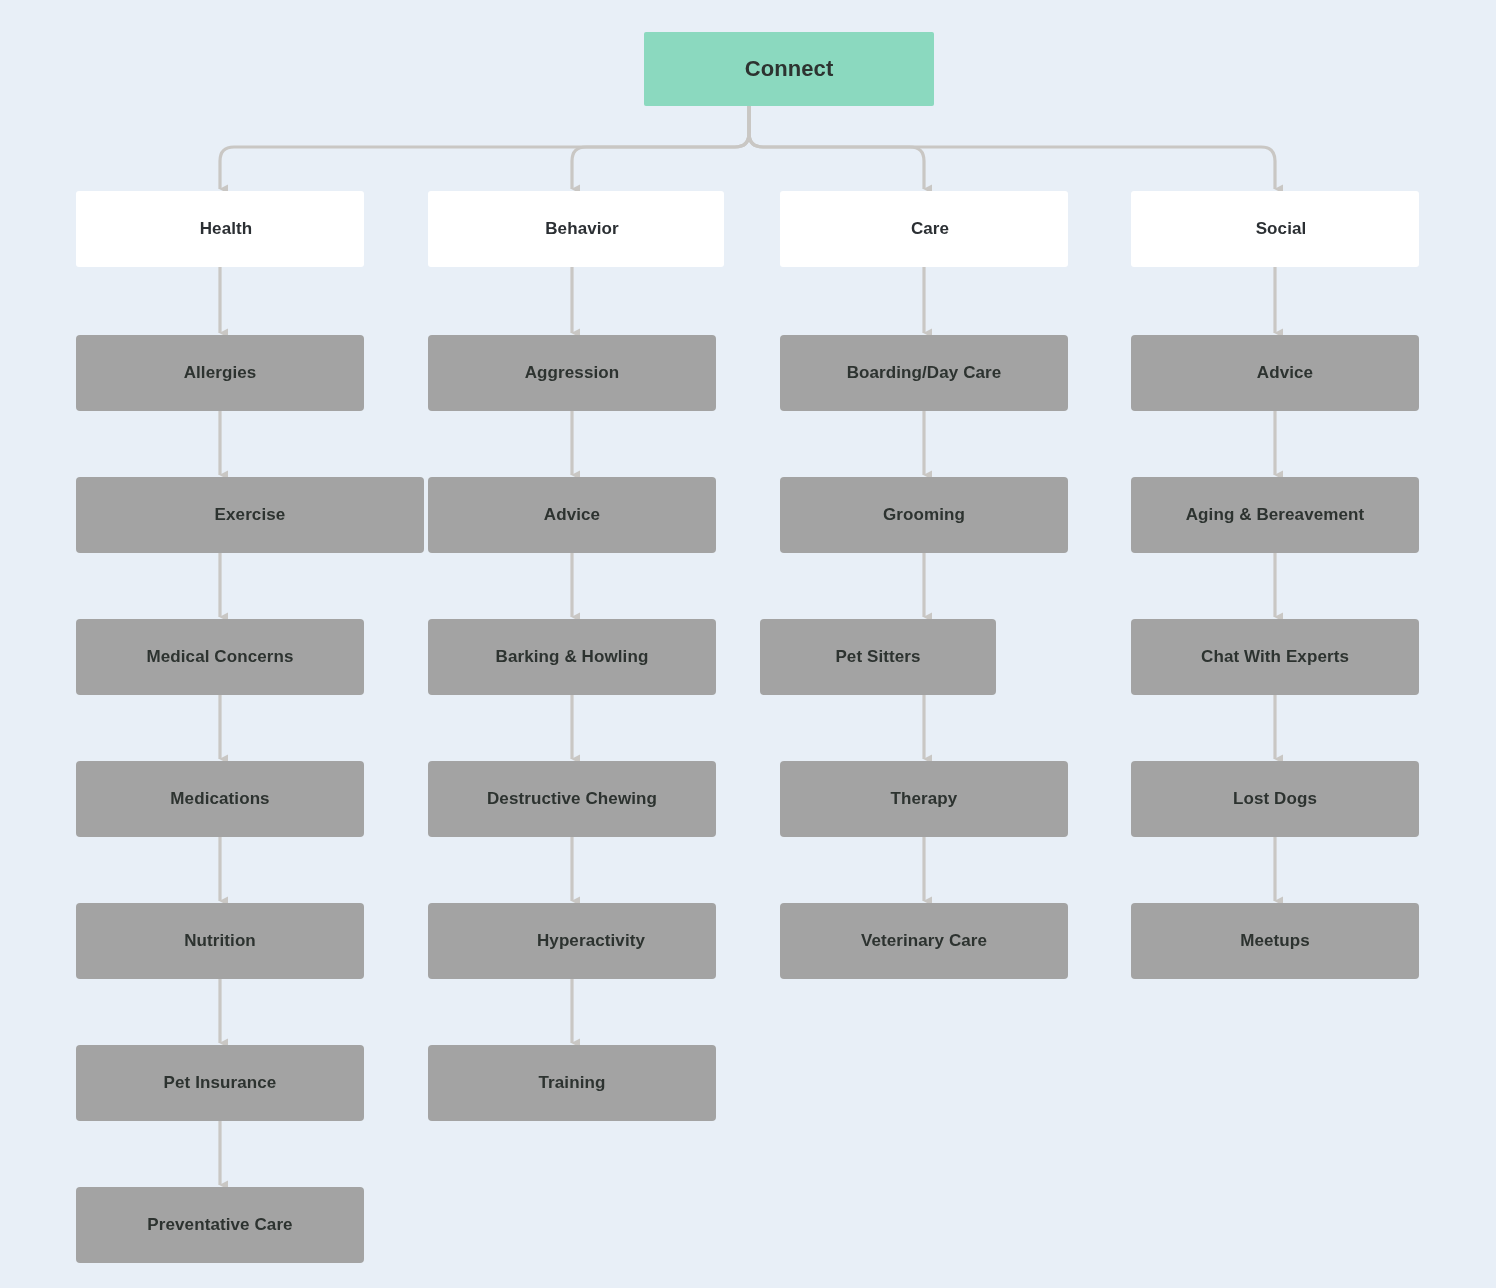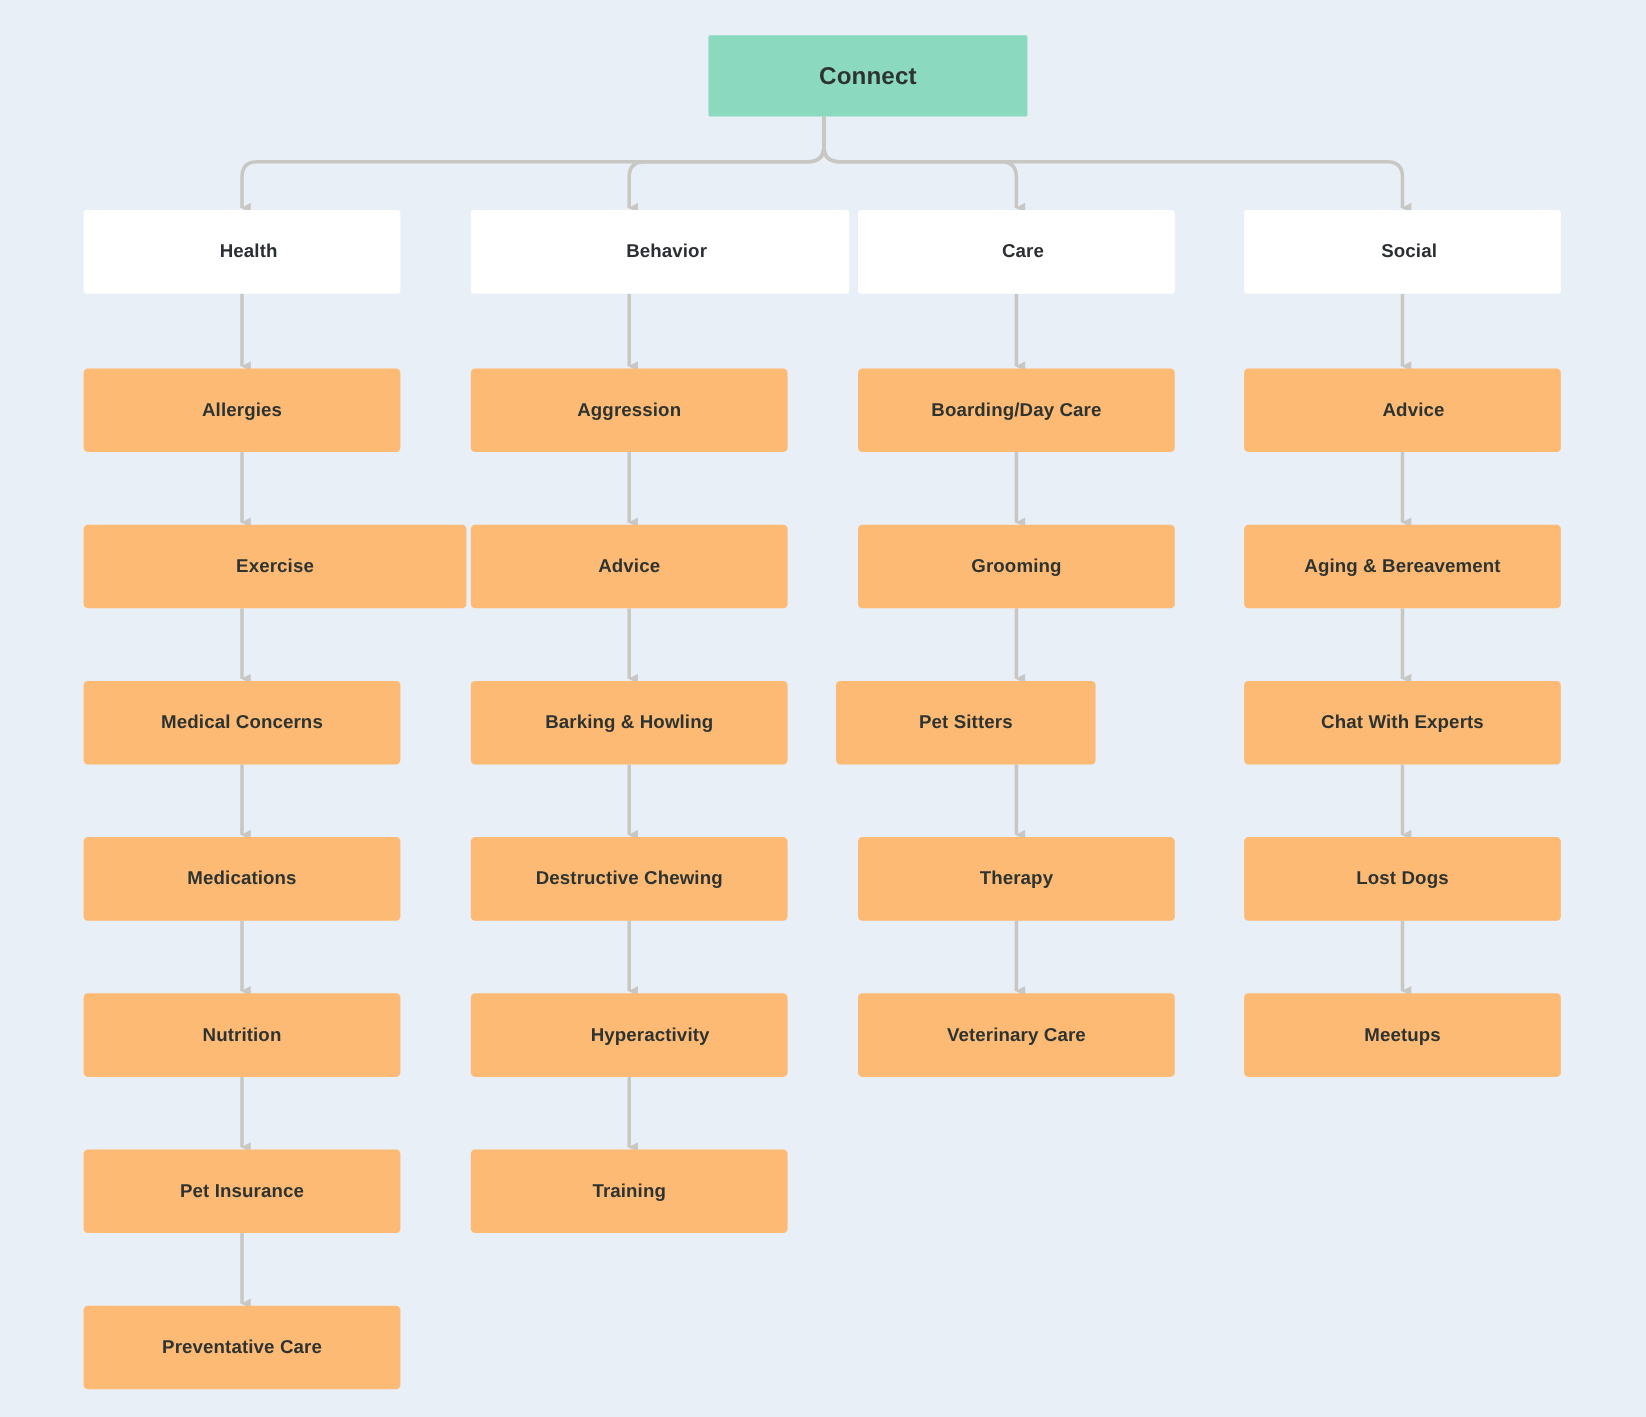--- a/index.html
+++ b/index.html
@@ -44,21 +44,21 @@
     border-radius: 2px;
   }
   .node-category {
     background: #ffffff;
     color: #2b2f33;
     font-size: 17px;
     border-radius: 3px;
     padding-left: 12px;
   }
   .node-leaf {
-    background: #fdba74;
+    background: #a3a3a3;
     color: #2d3330;
     font-size: 17px;
   }
   .node-label {
     display: block;
     padding: 0 8px;
     line-height: 1.2;
   }
 </style>
 </head>
@@ -125,21 +125,21 @@
       </div>
       <div class="node node-leaf" style="left: 76px; top: 903px; width: 288px; height: 76px;">
         <span class="node-label">Nutrition</span>
       </div>
       <div class="node node-leaf" style="left: 76px; top: 1045px; width: 288px; height: 76px;">
         <span class="node-label">Pet Insurance</span>
       </div>
       <div class="node node-leaf" style="left: 76px; top: 1187px; width: 288px; height: 76px;">
         <span class="node-label">Preventative Care</span>
       </div>
-      <div class="node node-category" style="left: 428px; top: 191px; width: 344px; height: 76px;">
+      <div class="node node-category" style="left: 428px; top: 191px; width: 296px; height: 76px;">
         <span class="node-label">Behavior</span>
       </div>
       <div class="node node-leaf" style="left: 428px; top: 335px; width: 288px; height: 76px;">
         <span class="node-label">Aggression</span>
       </div>
       <div class="node node-leaf" style="left: 428px; top: 477px; width: 288px; height: 76px;">
         <span class="node-label">Advice</span>
       </div>
       <div class="node node-leaf" style="left: 428px; top: 619px; width: 288px; height: 76px;">
         <span class="node-label">Barking &amp; Howling</span>

